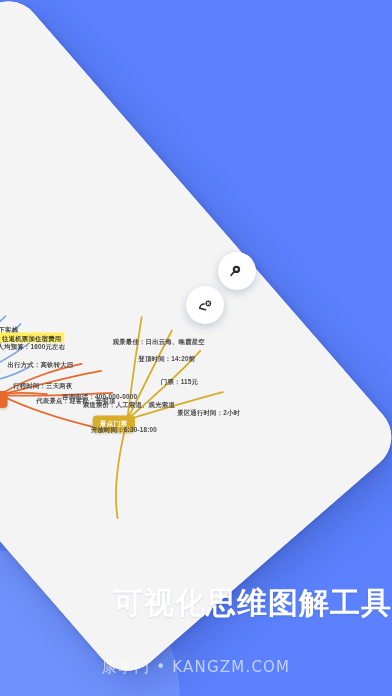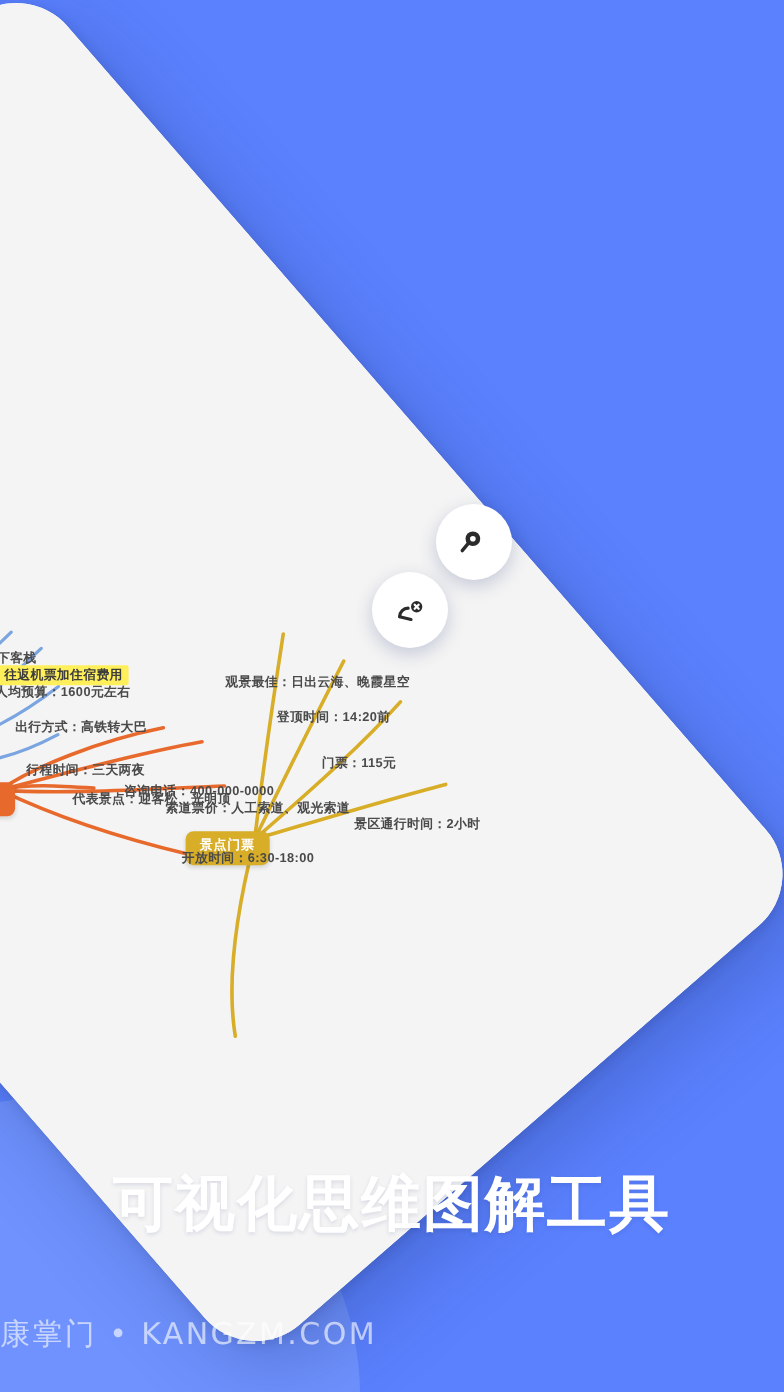--- a/index.html
+++ b/index.html
@@ -54,29 +54,29 @@
     position:absolute;border-radius:50%;background:#ffffff;
     box-shadow:0 3px 9px rgba(30,50,120,.22);
     display:flex;align-items:center;justify-content:center;
   }
   .fab svg{display:block;}
   #fab-search{left:218px;top:252px;width:38px;height:38px;}
   #fab-locate{left:186px;top:286px;width:38px;height:38px;}
 
   
   .caption{
-    position:absolute;left:0;right:0;top:586px;text-align:center;color:#fff;
+    position:absolute;left:0;right:0;top:586px;text-align:right;color:#fff;
   }
   .caption-title{
     font-size:30px;font-weight:700;letter-spacing:1px;line-height:1.1;
     font-family:"DejaVu Sans","Liberation Sans",sans-serif;
     text-shadow:0 1px 2px rgba(20,40,110,.12);
   }
   .watermark{
-    position:absolute;left:0;right:0;top:658px;text-align:left;
+    position:absolute;left:0;right:0;top:658px;text-align:center;
     color:rgba(255,255,255,.62);font-size:15px;letter-spacing:1.2px;
     font-family:"DejaVu Sans","Liberation Sans",sans-serif;
   }
 </style>
 </head>
 <body>
 
 <div id="stage">
 
   <div class="bg"></div>

